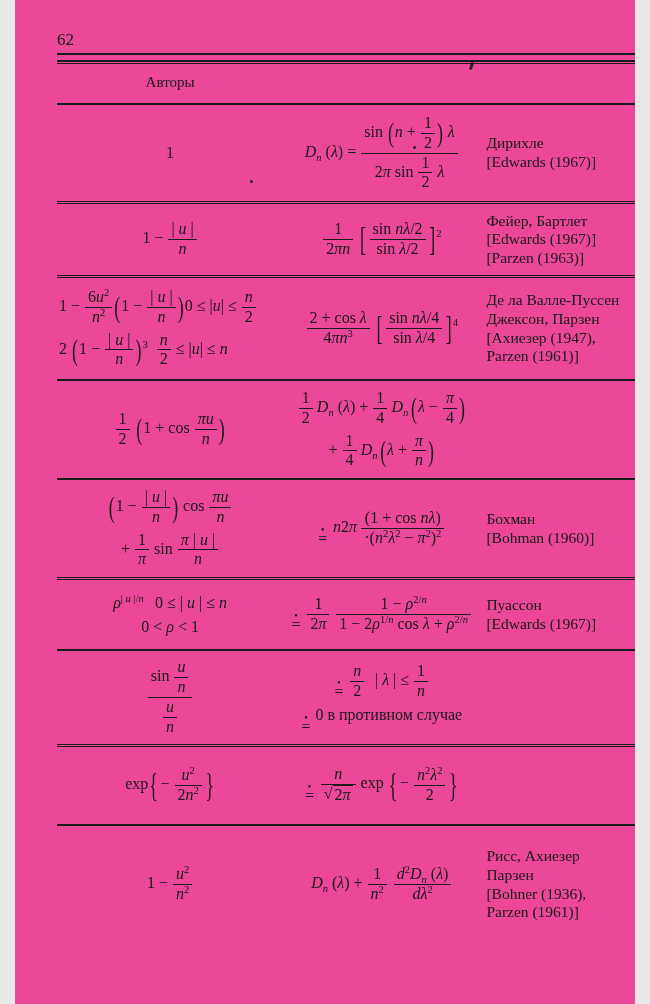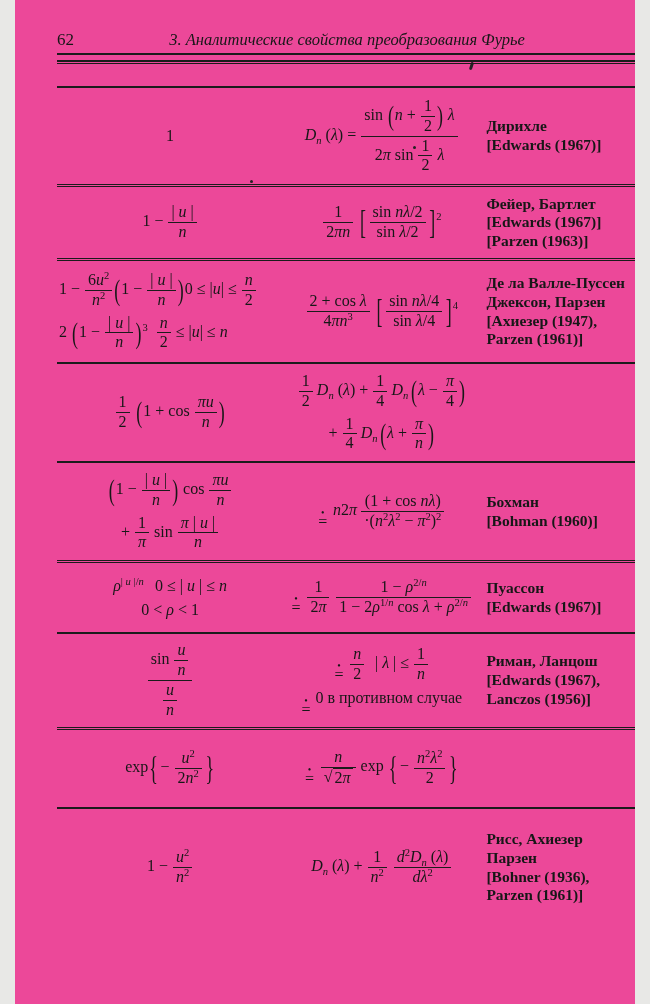--- a/index.html
+++ b/index.html
@@ -32,21 +32,21 @@
   .trow:nth-child(5){border-top:2px solid #1b1b1b;min-height:97px;}
   .trow:nth-child(6){min-height:69px;}
   .trow:nth-child(7){border-top:2px solid #1b1b1b;min-height:90px;}
   .trow:nth-child(8){min-height:77px;}
   .trow:nth-child(9){border-top:2px solid #1b1b1b;min-height:118px;}
 
   .cell{display:flex;flex-direction:column;justify-content:center;align-items:center;padding:5px 2px;font-size:16px;line-height:1.25;}
   .cell.c3{align-items:flex-start;padding-left:6px;font-size:15.5px;}
   .trow:nth-child(3) .c1{align-items:flex-start;padding-left:2px;}
   .mline{margin:2px 0;white-space:nowrap;}
-  .aline{line-height:1.2;font-weight:bold;}
+  .aline{line-height:1.2;}
 
   
   .rm{font-style:normal;}
   .it{font-style:italic;}
   .frac{display:inline-block;vertical-align:middle;text-align:center;margin:0 1px;}
   .fnum,.fden{display:block;line-height:1.18;padding:0 3px;}
   .fden{border-top:1px solid #1b1b1b;}
   sup,sub{font-size:66%;line-height:0;}
   sub{vertical-align:-0.35em;}
   .big{display:inline-block;vertical-align:middle;font-size:1.12em;margin:0 1px;}
@@ -67,28 +67,28 @@
 
 <div class="page">
   <div class="artifact comma"></div>
   <div class="artifact dot1"></div>
   <div class="artifact dot2"></div>
 
   <div class="content">
 
     <div class="runhead">
       <span class="pagenum">62</span>
-      <span class="runtitle">3. Аналитические свойства преобразования Фурье</span>
       <span></span>
     </div>
     <div class="headrule"></div>
 
 
     <div class="table">
       <div class="thead">
+        <div class="th">Авторы</div>
       </div>
       <div>
           <div class="trow">
             <div class="cell c1">
               <div class="mline"><span class="rm">1</span></div>
             </div>
             <div class="cell c2">
               <div class="mline"><span class="it">D</span><sub><span class="it">n</span></sub><span class="rm"> (</span><span class="it">λ</span><span class="rm">) = </span><span class="frac"><span class="fnum"><span class="rm">sin </span><span class="big" style="transform: scaleY(1.5);">(</span><span class="it">n</span><span class="rm"> + </span><span class="frac"><span class="fnum"><span class="rm">1</span></span><span class="fden"><span class="rm">2</span></span></span><span class="big" style="transform: scaleY(1.5);">)</span><span class="rm"> </span><span class="it">λ</span></span><span class="fden"><span class="rm">2</span><span class="it">π</span><span class="rm"> sin </span><span class="frac"><span class="fnum"><span class="rm">1</span></span><span class="fden"><span class="rm">2</span></span></span><span class="rm"> </span><span class="it">λ</span></span></span></div>
             </div>
             <div class="cell c3">
@@ -172,25 +172,20 @@
             <div class="cell c2">
               <div class="mline"><span class="doteq">
                   <span class="dot">•</span>
                   <span class="eq">=</span>
                 </span><span style="display: inline-block; width: 0.3em;"></span><span class="frac"><span class="fnum"><span class="it">n</span></span><span class="fden"><span class="rm">2</span></span></span><span style="display: inline-block; width: 0.6em;"></span><span class="rm">| </span><span class="it">λ</span><span class="rm"> | ≤ </span><span class="frac"><span class="fnum"><span class="rm">1</span></span><span class="fden"><span class="it">n</span></span></span></div>
               <div class="mline"><span class="doteq">
                   <span class="dot">•</span>
                   <span class="eq">=</span>
                 </span><span class="rm"> 0 в противном случае</span></div>
             </div>
-            <div class="cell c3">
-              <div class="aline">Риман, Ланцош</div>
-              <div class="aline">[Edwards (1967),</div>
-              <div class="aline">Lanczos (1956)]</div>
-            </div>
           </div>
           <div class="trow">
             <div class="cell c1">
               <div class="mline"><span class="rm">exp</span><span class="big" style="transform: scaleY(1.9);">{</span><span style="display: inline-block; width: 0.1em;"></span><span class="rm">− </span><span class="frac"><span class="fnum"><span class="it">u</span><sup><span class="rm">2</span></sup></span><span class="fden"><span class="rm">2</span><span class="it">n</span><sup><span class="rm">2</span></sup></span></span><span style="display: inline-block; width: 0.1em;"></span><span class="big" style="transform: scaleY(1.9);">}</span></div>
             </div>
             <div class="cell c2">
               <div class="mline"><span class="doteq">
                   <span class="dot">•</span>
                   <span class="eq">=</span>
                 </span><span style="display: inline-block; width: 0.3em;"></span><span class="frac"><span class="fnum"><span class="it">n</span></span><span class="fden"><span class="sqrt">

